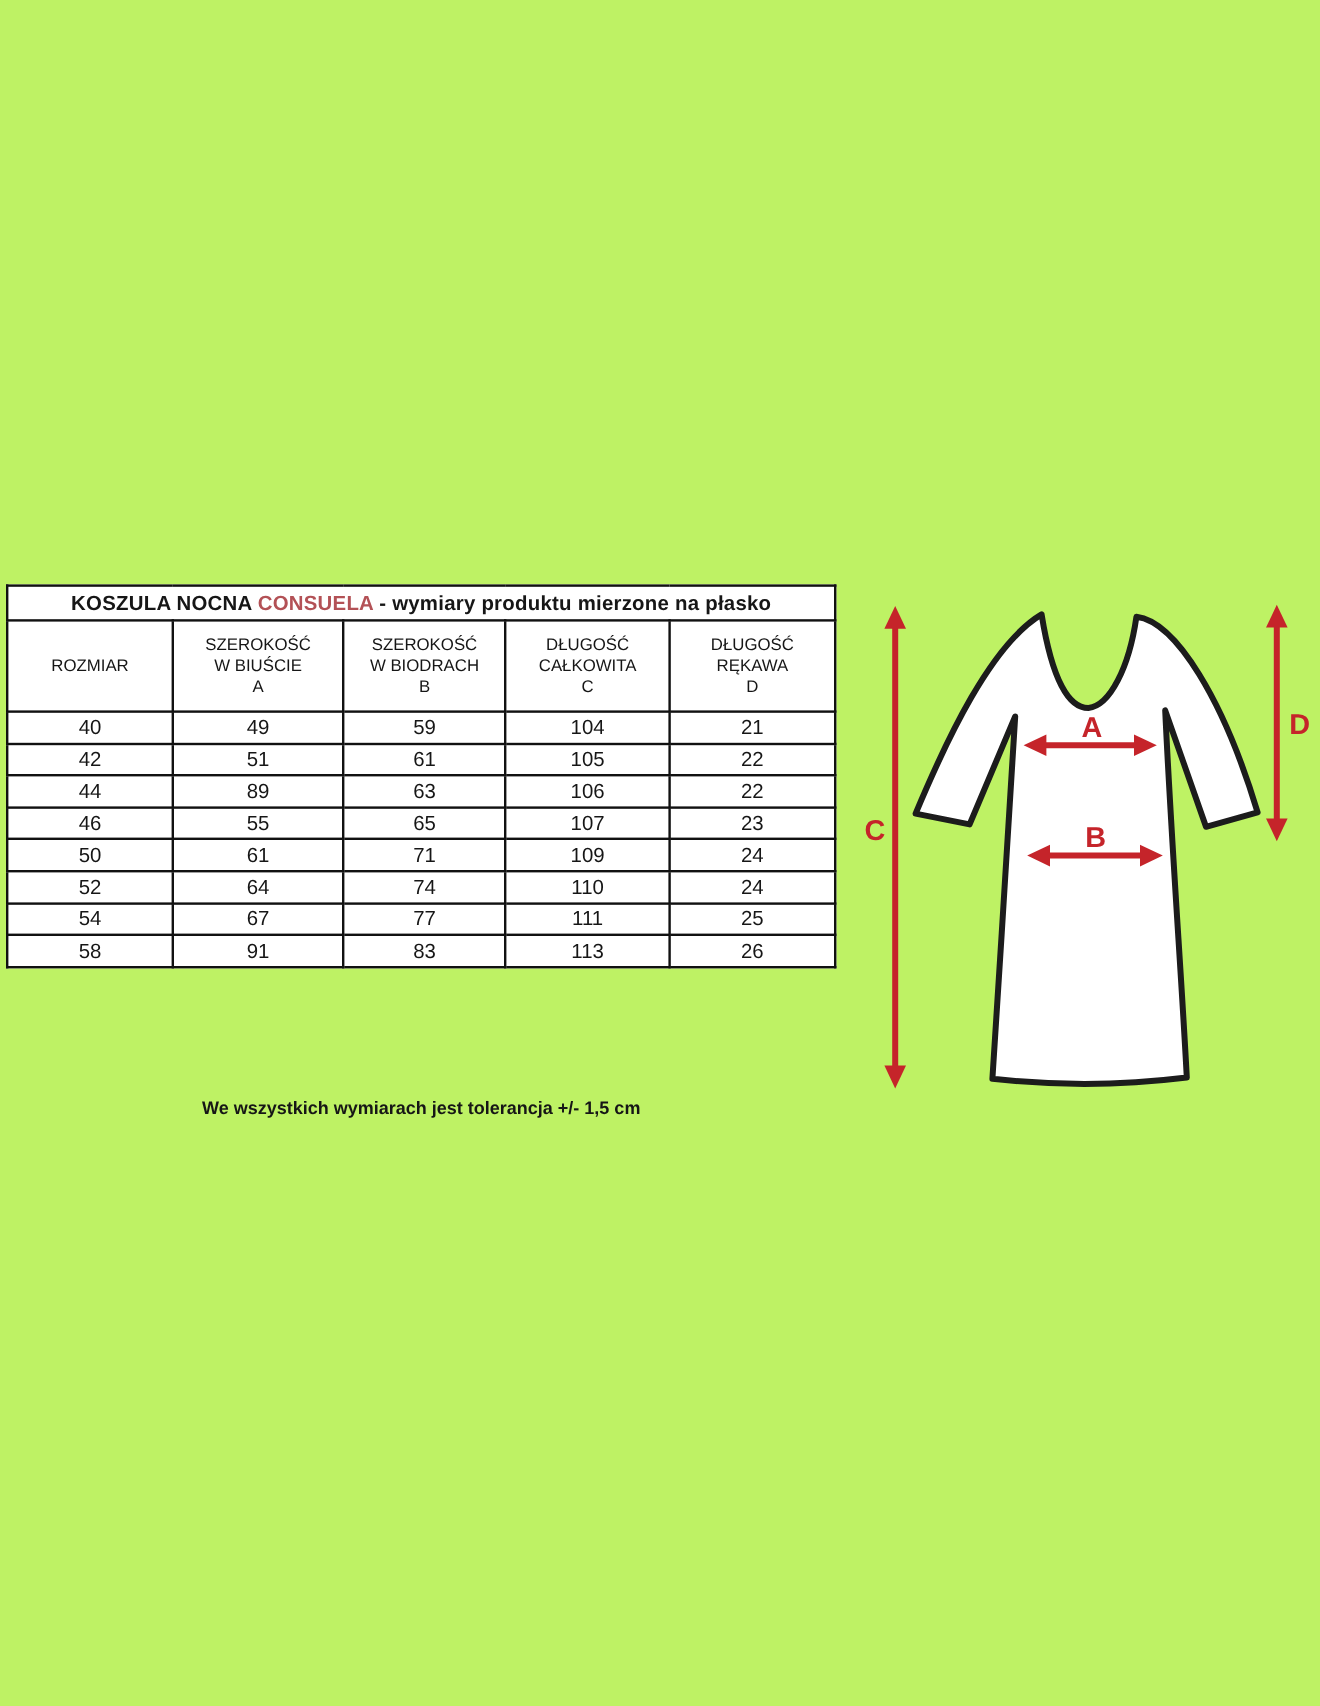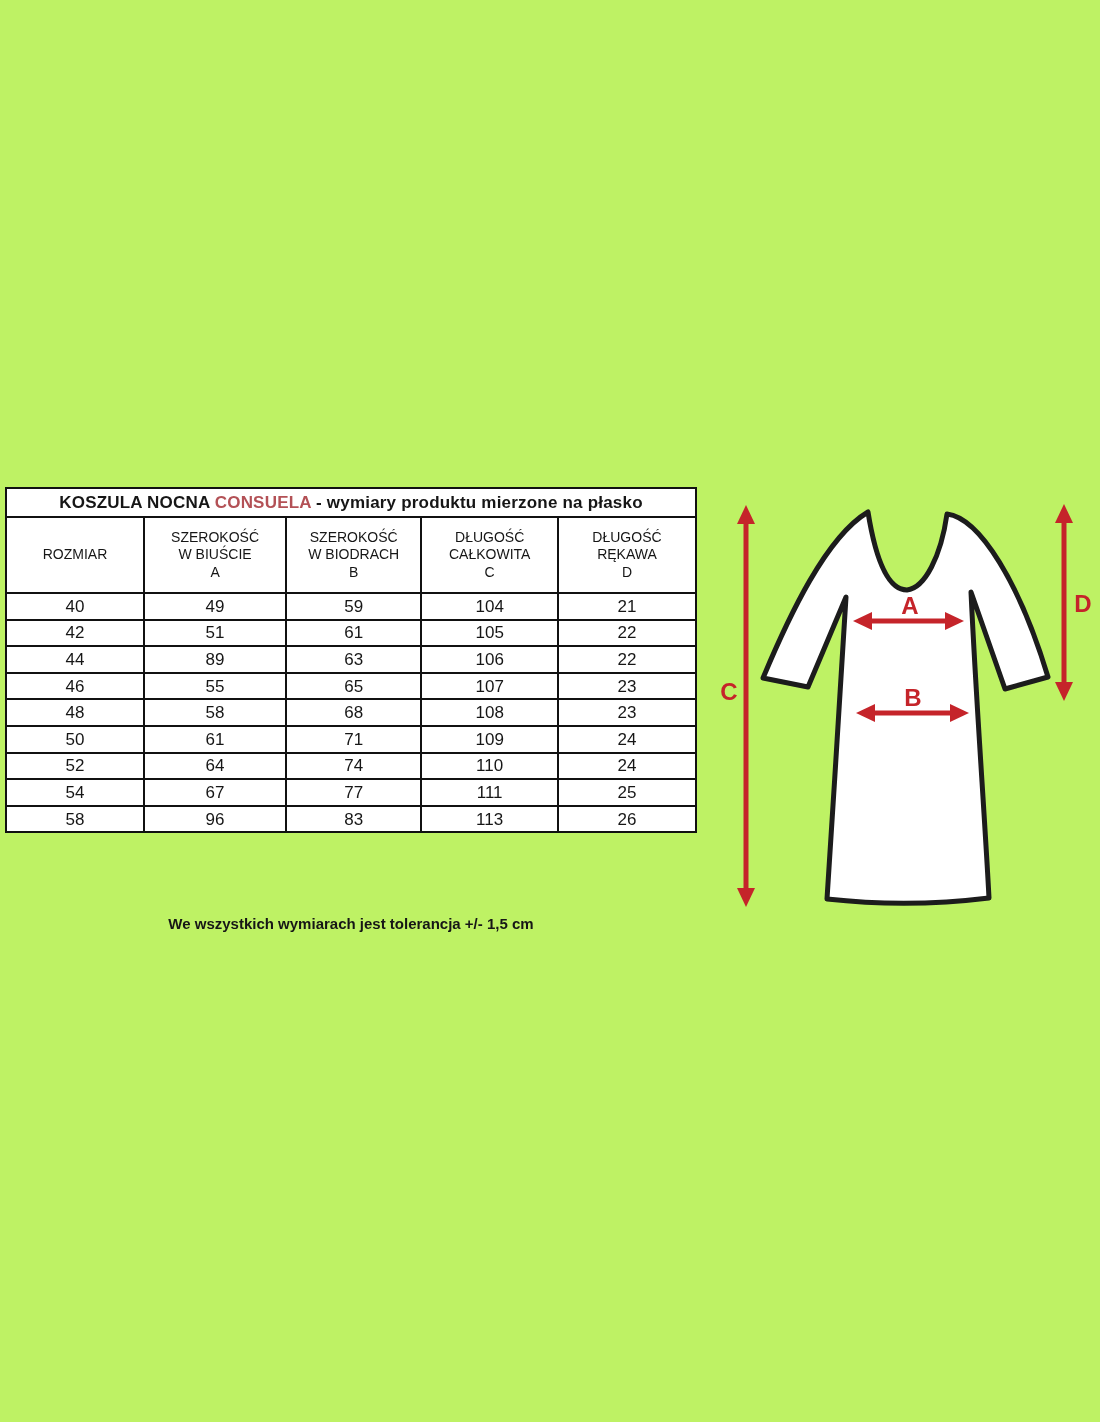--- a/index.html
+++ b/index.html
@@ -165,27 +165,20 @@
           <td>22</td>
         </tr>
         <tr>
           <td>46</td>
           <td>55</td>
           <td>65</td>
           <td>107</td>
           <td>23</td>
         </tr>
         <tr>
-          <td>48</td>
-          <td>58</td>
-          <td>68</td>
-          <td>108</td>
-          <td>23</td>
-        </tr>
-        <tr>
           <td>50</td>
           <td>61</td>
           <td>71</td>
           <td>109</td>
           <td>24</td>
         </tr>
         <tr>
           <td>52</td>
           <td>64</td>
           <td>74</td>
@@ -194,21 +187,21 @@
         </tr>
         <tr>
           <td>54</td>
           <td>67</td>
           <td>77</td>
           <td>111</td>
           <td>25</td>
         </tr>
         <tr>
           <td>58</td>
-          <td>96</td>
+          <td>91</td>
           <td>83</td>
           <td>113</td>
           <td>26</td>
         </tr>
       </tbody>
   </table>
 
   <div class="footnote">We wszystkich wymiarach jest tolerancja +/- 1,5 cm</div>
 
   <svg class="diagram" viewBox="700 478 400 470" xmlns="http://www.w3.org/2000/svg">

